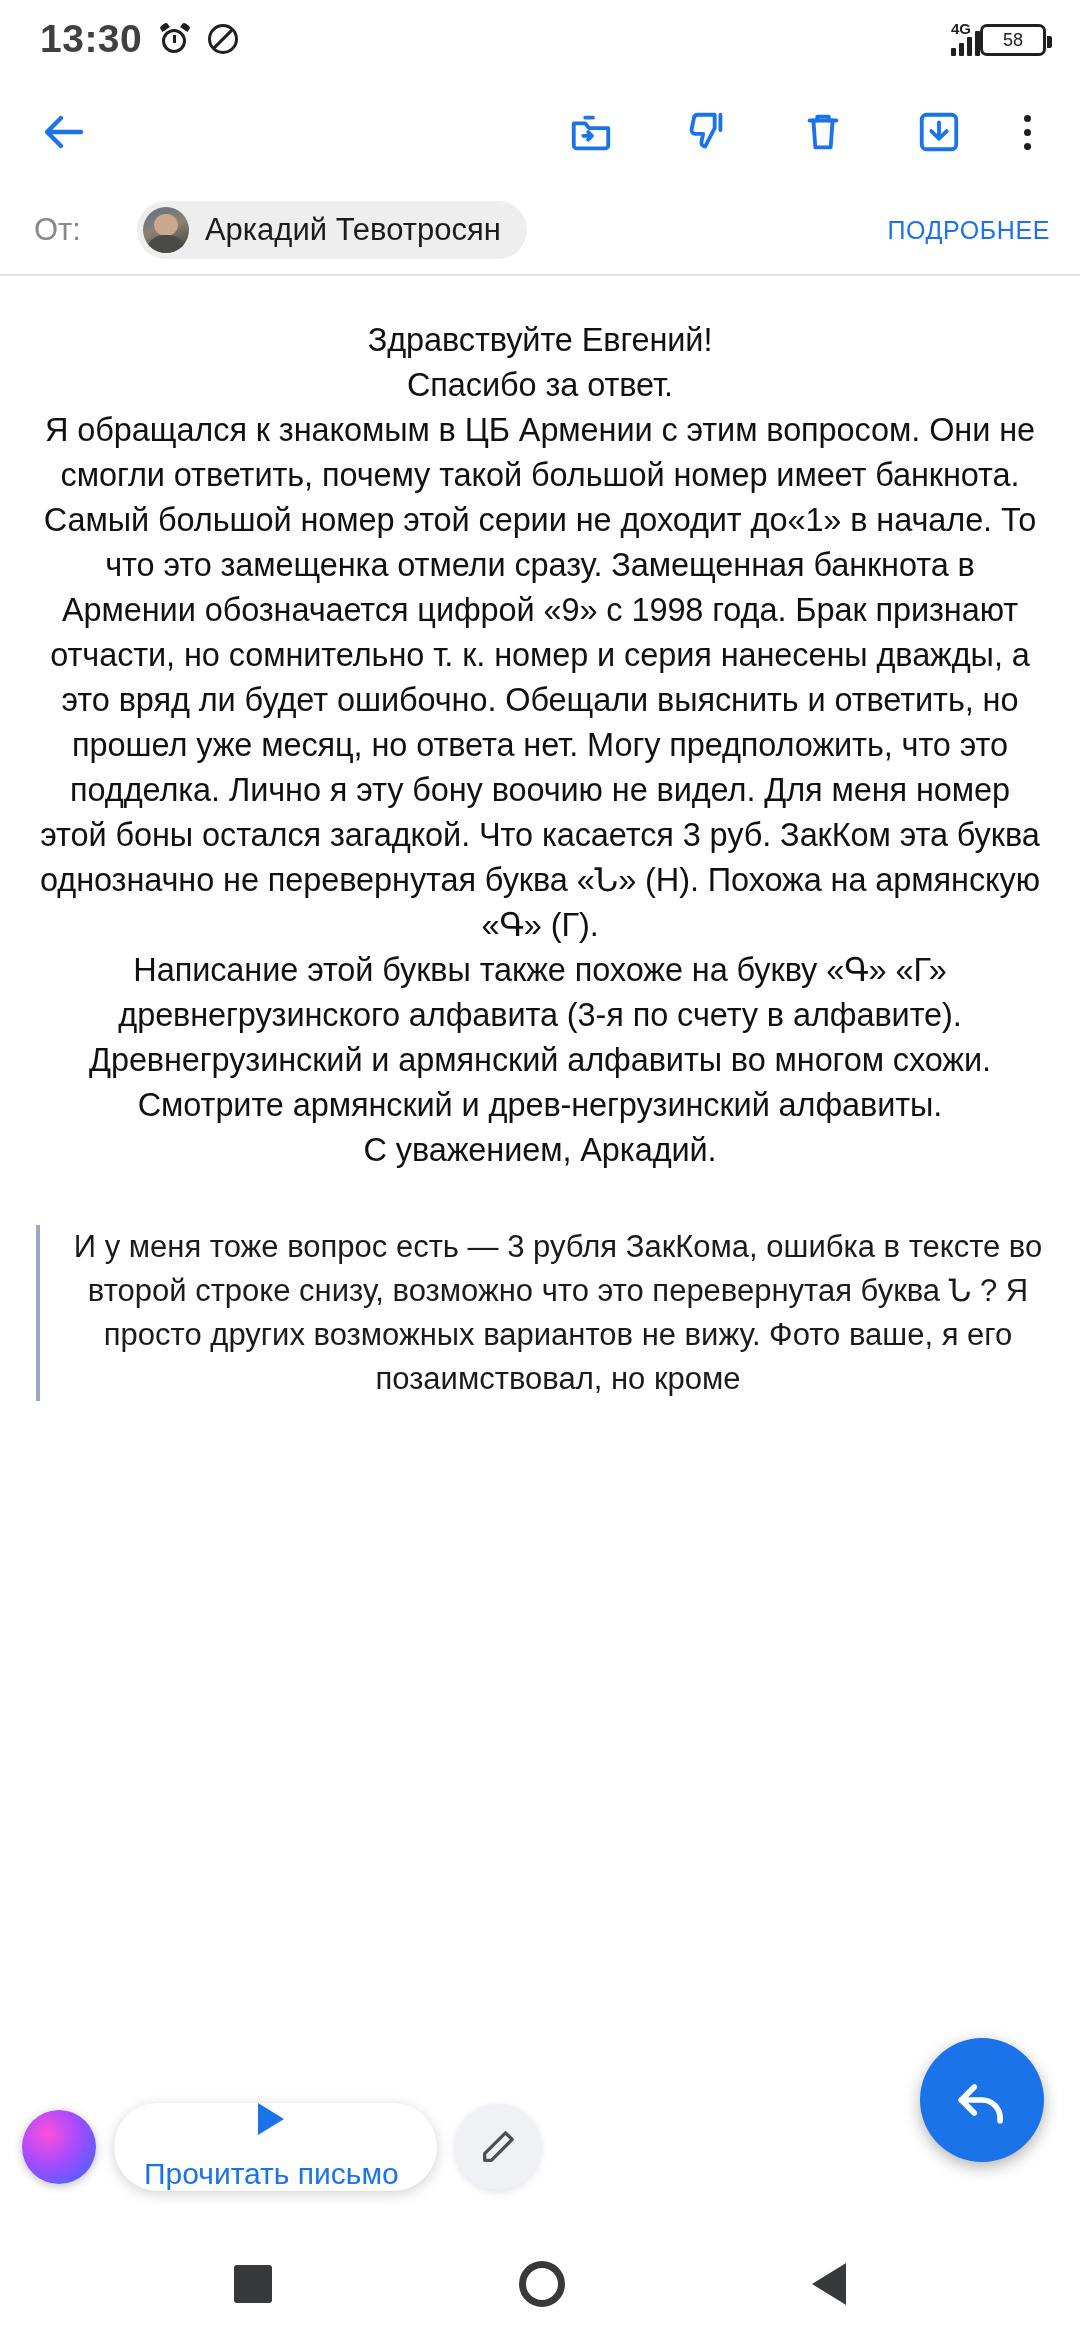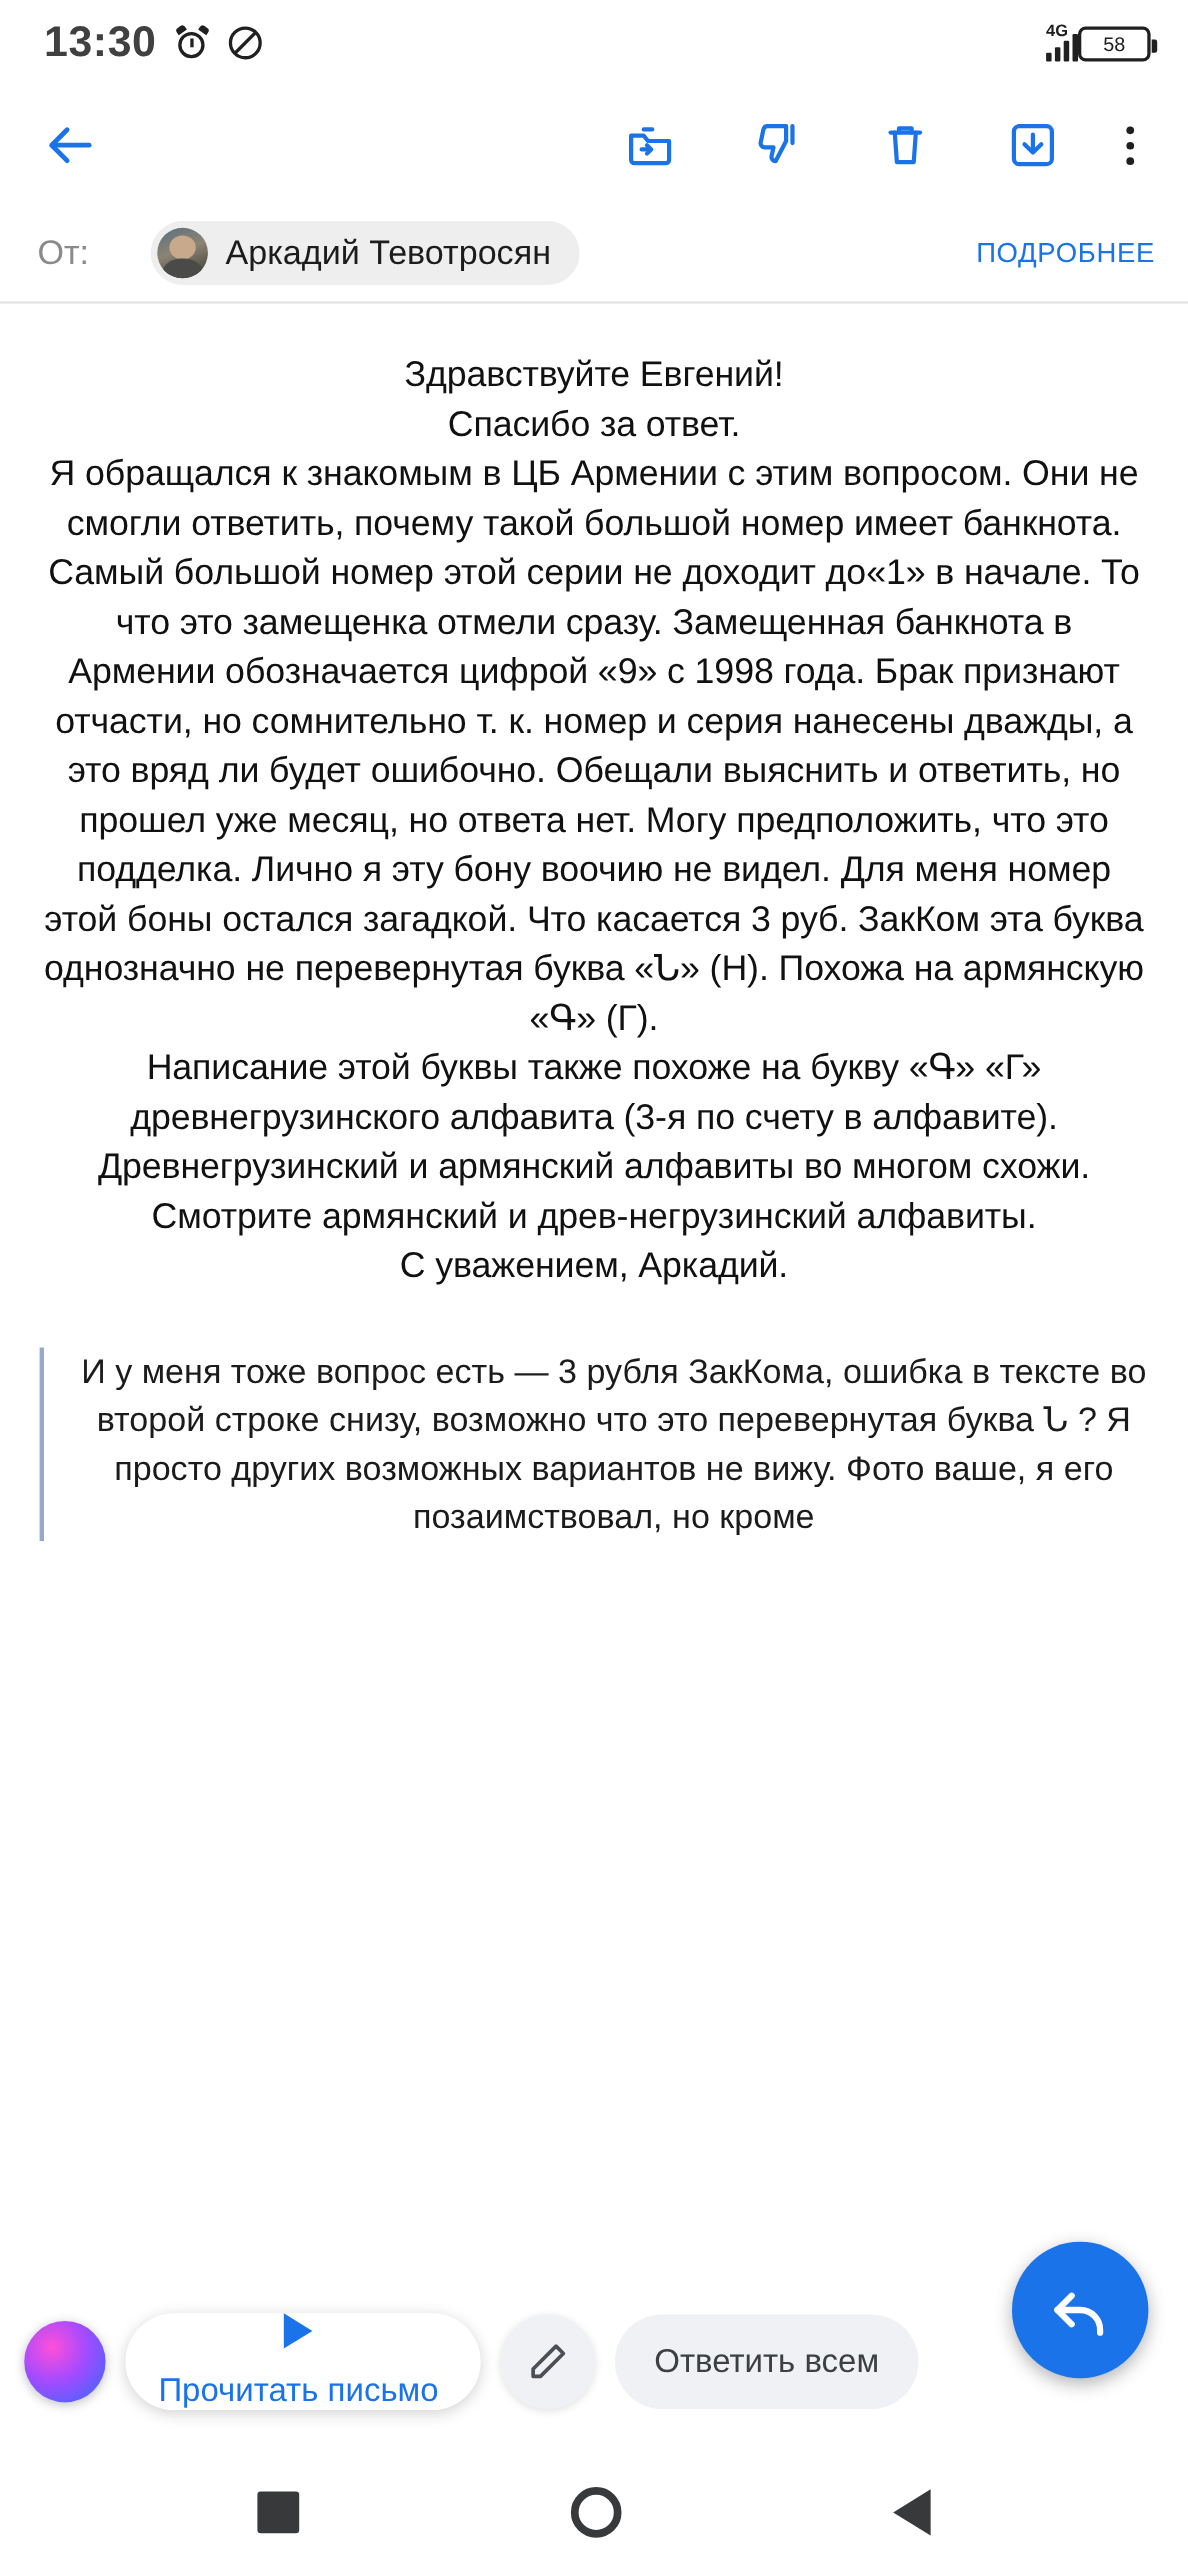--- a/index.html
+++ b/index.html
@@ -368,21 +368,20 @@
     <div class="assistant-orb" style="pointer-events:auto;"></div>
     <div class="pill" style="pointer-events:auto;flex-direction:column;">
       <div class="play-tri"></div>
       <div class="pill-label">Прочитать письмо</div>
     </div>
     <div class="fab-small" style="pointer-events:auto;">
       <svg width="40" height="40" viewBox="0 0 24 24" fill="none" stroke="#4c4f54" stroke-width="2" stroke-linecap="round" stroke-linejoin="round">
         <path d="M16.5 3.5l4 4L8 20H4v-4z"></path>
       </svg>
     </div>
-    <div class="reply-chip" style="pointer-events:auto;">Ответить всем</div>
   </div>
 
   <div class="fab-main">
     <svg width="62" height="62" viewBox="0 0 24 24" fill="none" stroke="#ffffff" stroke-width="2.2" stroke-linecap="round" stroke-linejoin="round">
       <polyline points="9,7 4,12 9,17"></polyline>
       <path d="M4 12h8a7 7 0 0 1 7 7v1"></path>
     </svg>
   </div>
 
   <div class="navbar">

